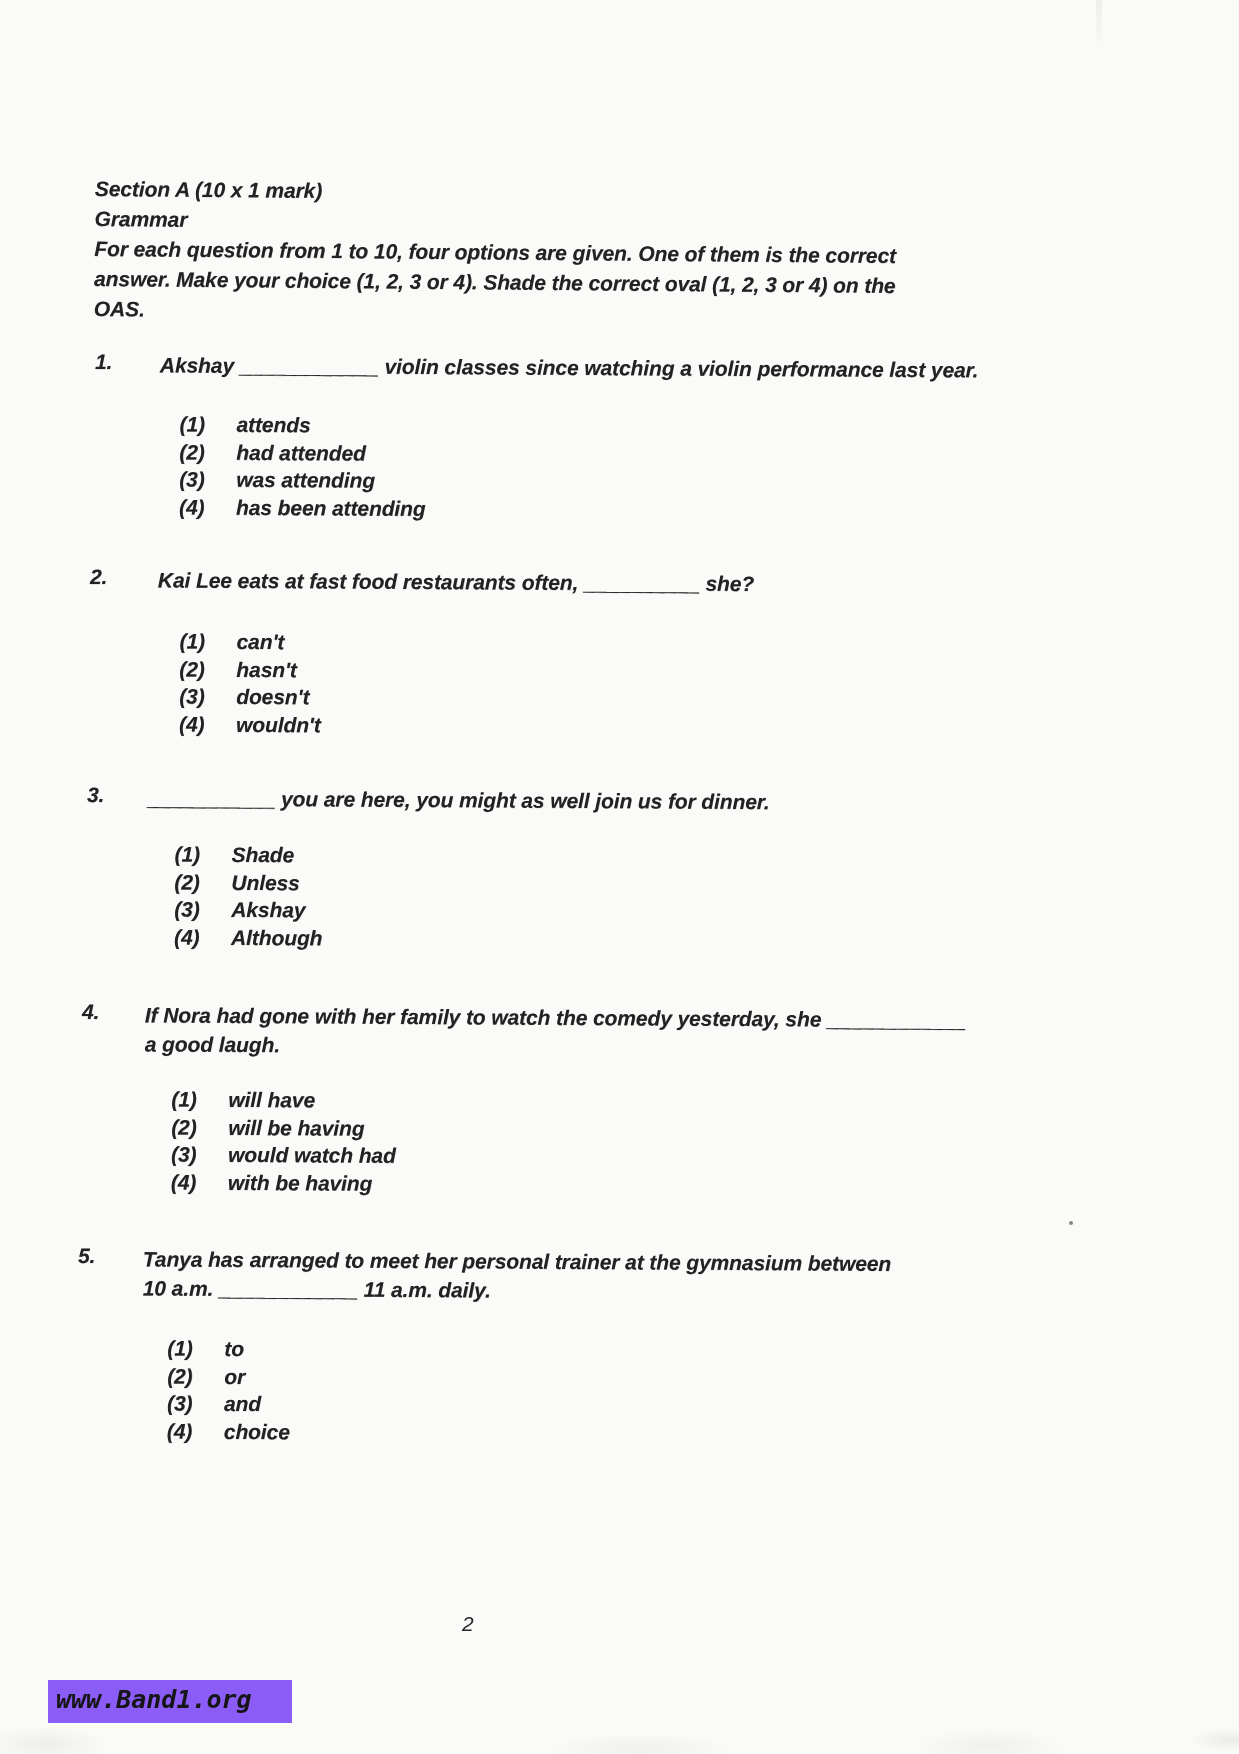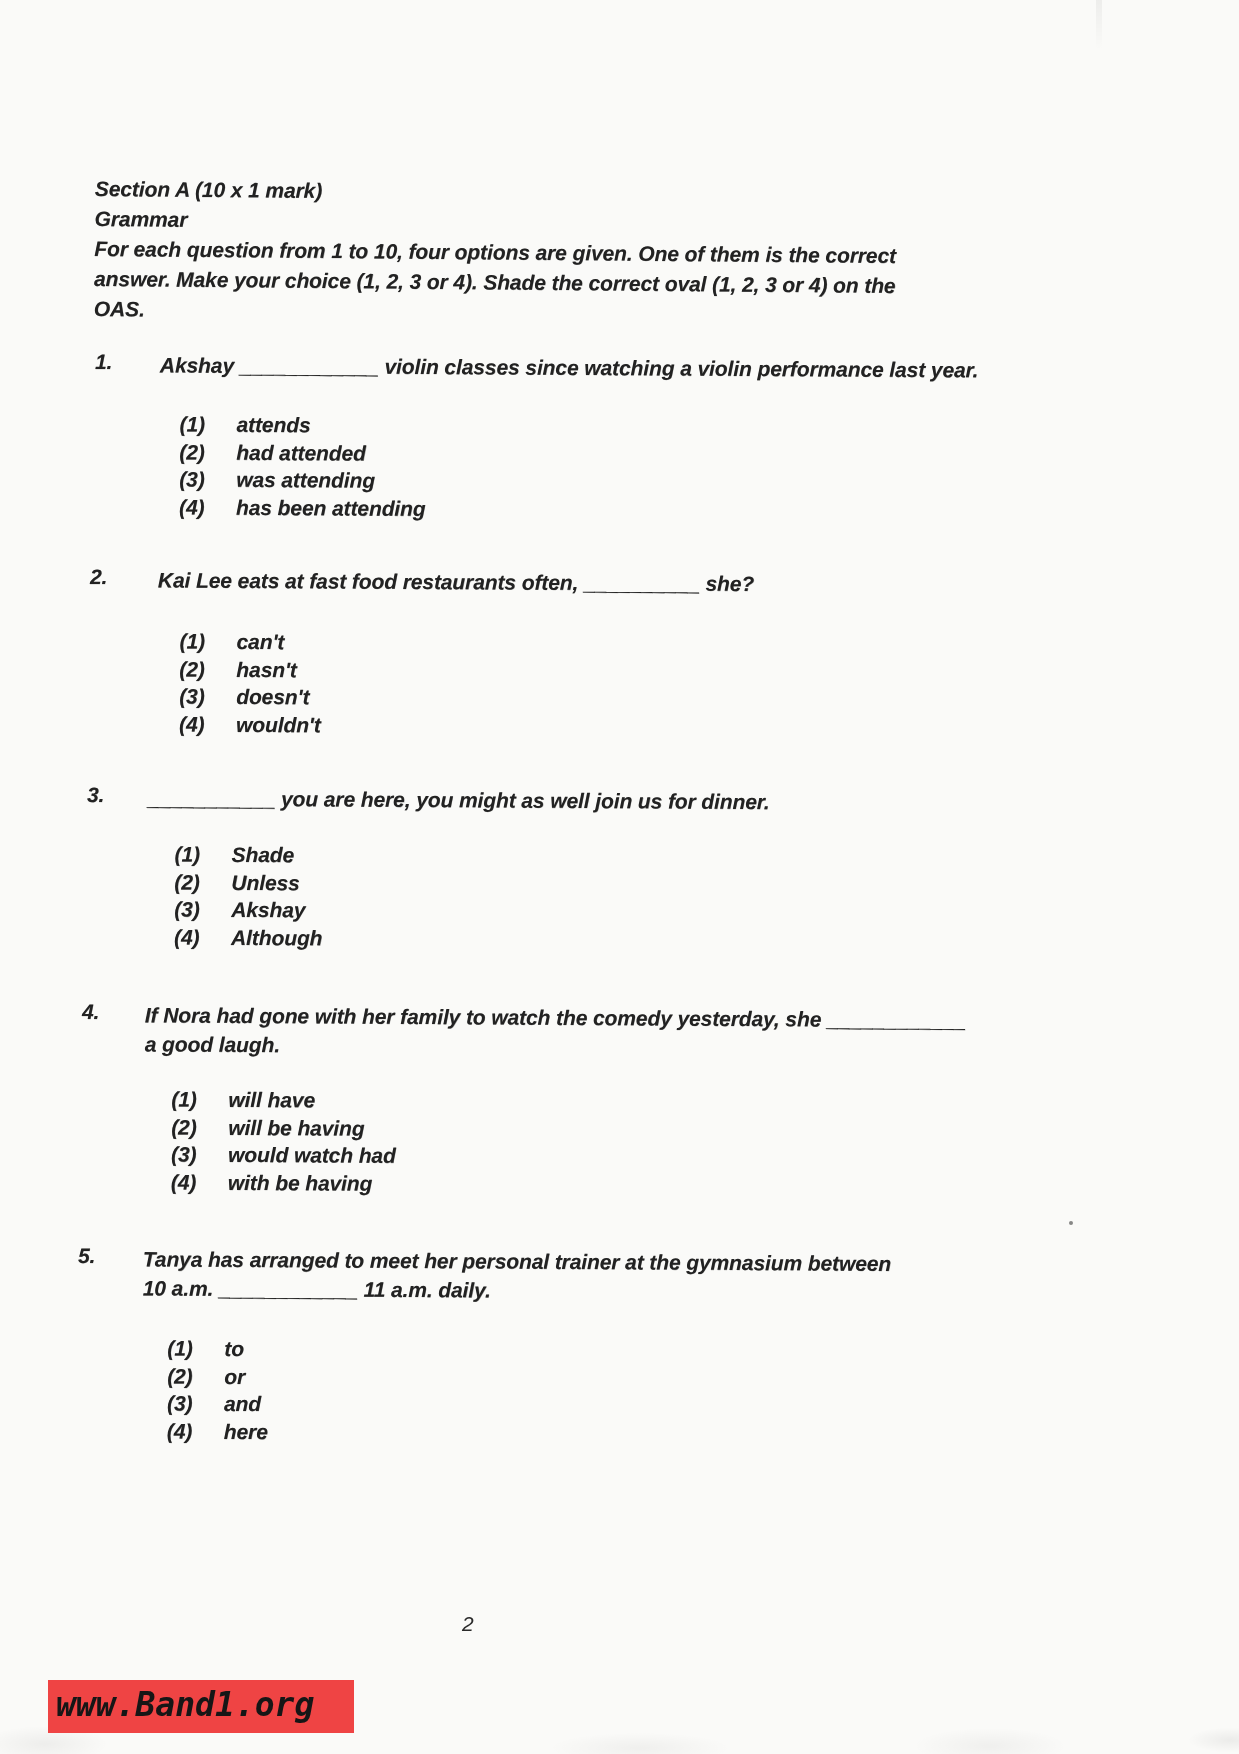--- a/index.html
+++ b/index.html
@@ -44,22 +44,22 @@
   .q3{left:87px;top:783px;--indent:61px;--optleft:88px;--optgap:28px;}
   .q4{left:82px;top:1000px;--indent:63px;--optleft:90px;--optgap:27px;}
   .q5{left:78px;top:1244px;--indent:65px;--optleft:90px;--optgap:32px;}
   .pagenum{
     position:absolute;left:462px;top:1612px;
     font-size:21px;font-weight:400;color:#2a2a2a;
   }
   .watermark{
     position:absolute;left:48px;top:1680px;
     font-family:"DejaVu Sans Mono", monospace;
-    font-size:33px;font-weight:700;color:#161616;
-    background:#ef4444;padding:5px 40px 9px 8px;
+    font-size:25px;font-weight:700;color:#161616;
+    background:#8b5cf6;padding:5px 40px 9px 8px;
   }
   .artifact-dot{
     position:absolute;left:1069px;top:1221px;width:4px;height:4px;
     border-radius:50%;background:rgba(40,40,40,0.55);
   }
   .smudge{
     position:absolute;left:1096px;top:0;width:6px;height:50px;
     background:linear-gradient(180deg, rgba(0,0,0,0.05), transparent);
   }
 </style>
@@ -203,21 +203,21 @@
       <li class="opt">
           <span class="olabel">(2)</span>
           <span class="otext">or</span>
         </li>
       <li class="opt">
           <span class="olabel">(3)</span>
           <span class="otext">and</span>
         </li>
       <li class="opt">
           <span class="olabel">(4)</span>
-          <span class="otext">here</span>
+          <span class="otext">choice</span>
         </li>
     </ul>
   </section>
 
   <div class="pagenum">2</div>
   <div class="watermark">www.Band1.org</div>
   <div class="artifact-dot"></div>
   <div class="smudge"></div>
 
 </div>

